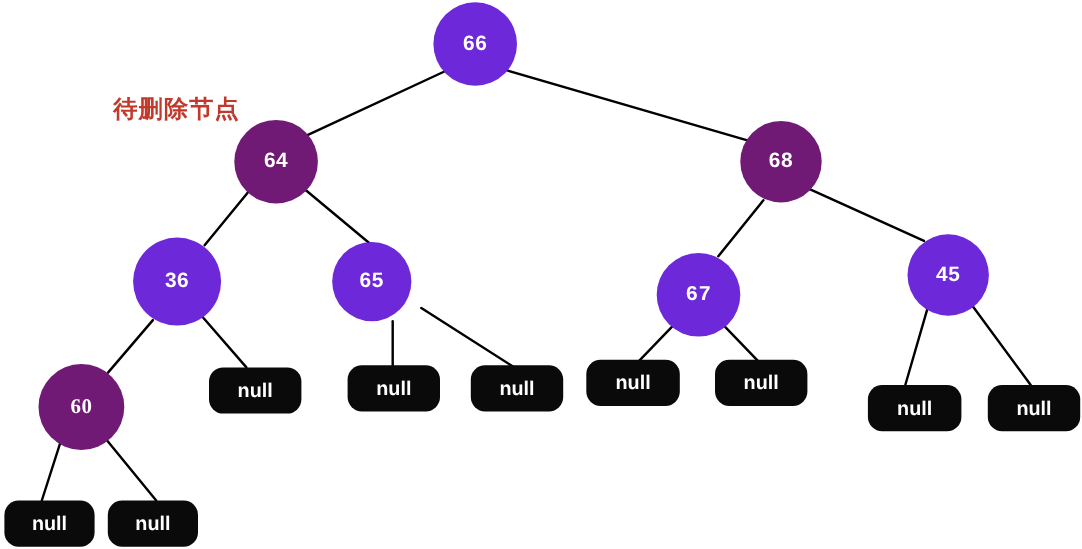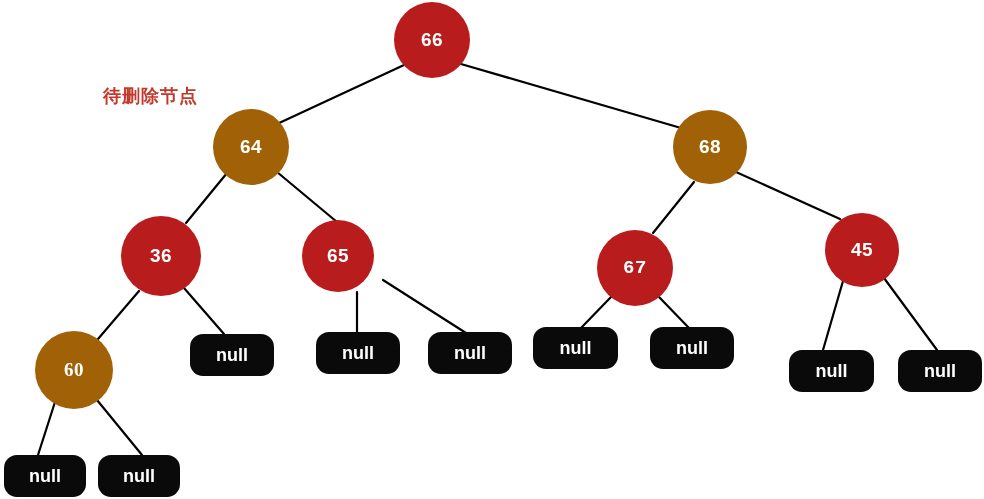--- a/index.html
+++ b/index.html
@@ -15,37 +15,37 @@
   .node{
     position:absolute;
     border-radius:50%;
     display:flex;align-items:center;justify-content:center;
     color:#ffffff;
     font-weight:bold;
     font-size:19px;
     letter-spacing:0.5px;
     user-select:none;
   }
-  .node.black{background:#b91c1c;}
-  .node.red{background:#a16207;}
+  .node.black{background:#6d28d9;}
+  .node.red{background:#701a75;}
   .nil{
     position:absolute;
     background:#0a0a0a;
     border-radius:13px;
     display:flex;align-items:center;justify-content:center;
     color:#ffffff;
     font-weight:bold;
     font-size:18px;
     user-select:none;
   }
   .annotation{
     position:absolute;
     color:#c0392b;
     font-weight:bold;
-    font-size:18px;
+    font-size:22px;
     letter-spacing:1px;
     white-space:nowrap;
     user-select:none;
   }
 </style>
 </head>
 <body>
 
 <div id="stage">
   <svg id="edges" viewBox="0 0 984 499" width="984" height="499">

